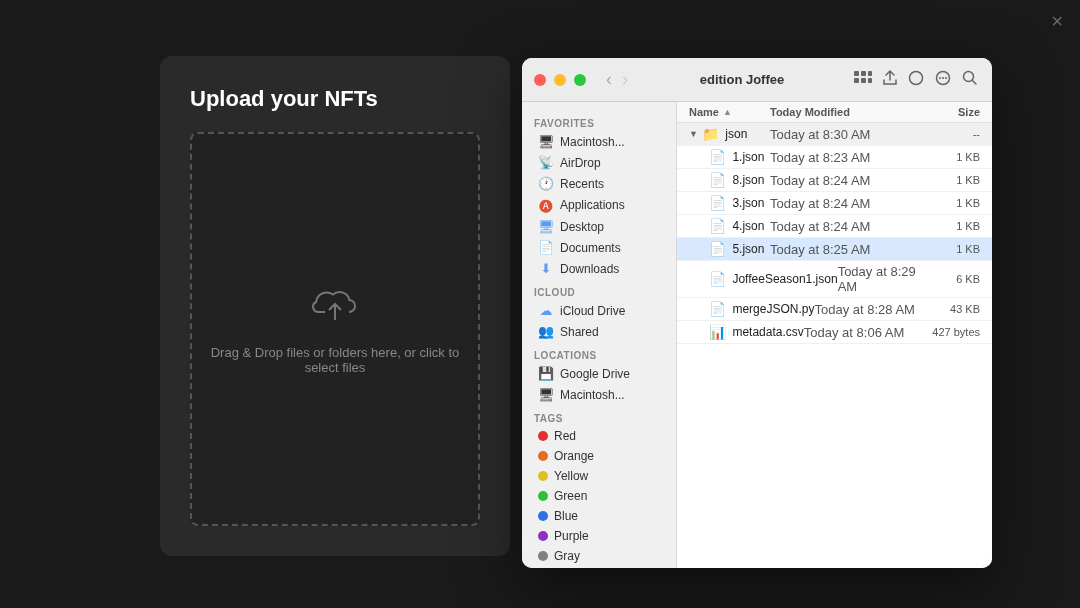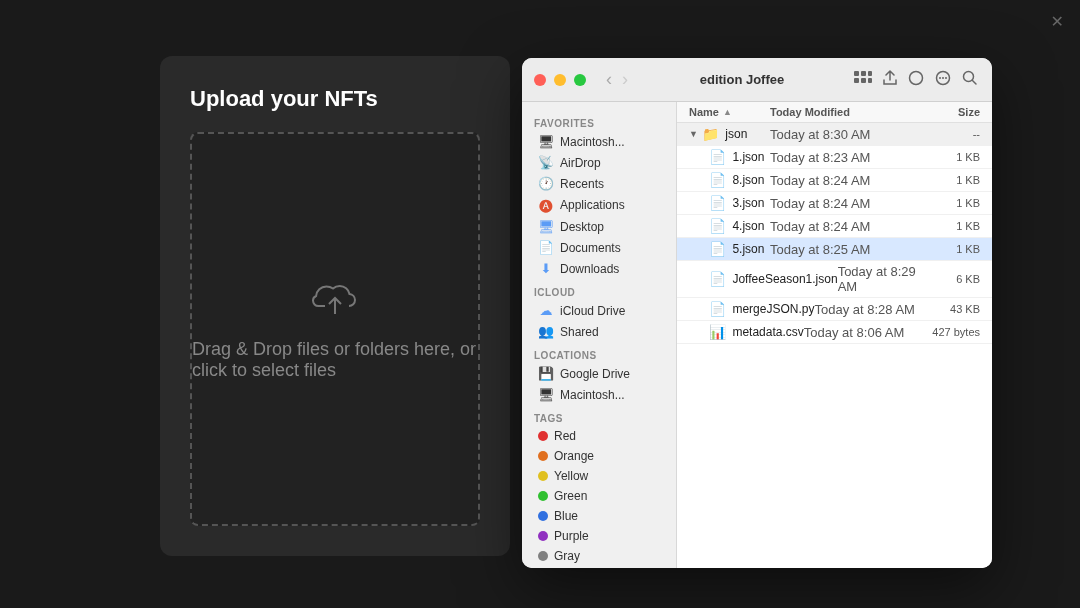--- a/index.html
+++ b/index.html
@@ -59,22 +59,22 @@
       background: #222;
     }
 
     .cloud-upload-icon {
       color: #888;
       font-size: 40px;
     }
 
     .drop-zone-text {
       color: #888;
-      font-size: 18px;
-      text-align: left;
+      font-size: 13px;
+      text-align: center;
     }
 
     
     .finder-window {
       position: absolute;
       left: 522px;
       top: 58px;
       width: 470px;
       height: 510px;
       background: #ffffff;

